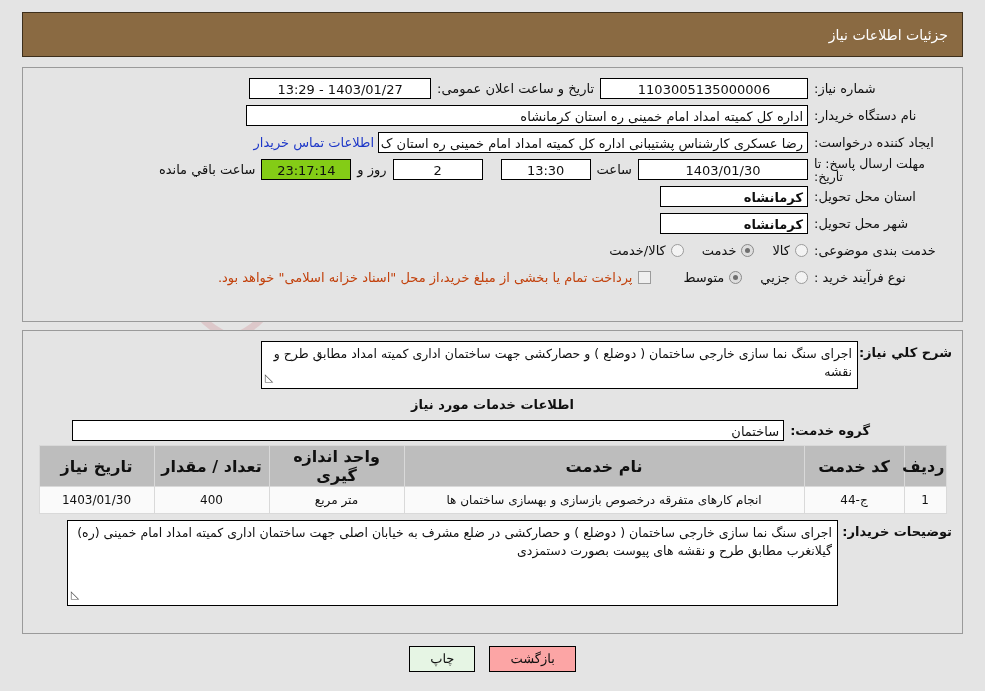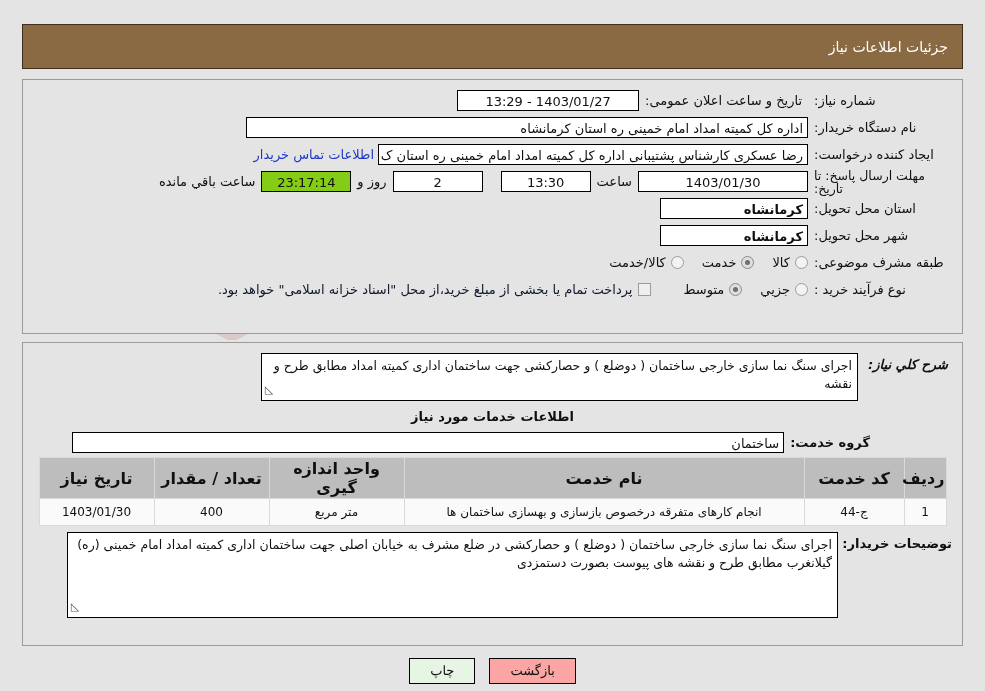--- a/index.html
+++ b/index.html
@@ -46,21 +46,21 @@
     opacity: 0.30;
   }
 
   
   .page {
     position: relative;
     z-index: 2;
     width: 985px;
     height: 691px;
     box-sizing: border-box;
-    padding: 24px 22px 0 22px;
+    padding: 12px 22px 0 22px;
   }
 
   
   .titlebar {
     height: 45px;
     background: #8a6a42;
     border: 1px solid #3d2f1c;
     box-sizing: border-box;
     display: flex;
     align-items: center;
@@ -171,21 +171,21 @@
   .radio-label { font-size: 13px; color: #101010; }
 
   .chk {
     width: 13px; height: 13px;
     border: 1px solid #9b9b9b;
     background: #efefef;
     box-sizing: border-box;
     flex: 0 0 auto;
     margin-left: 6px;
   }
-  .chk-text { font-size: 13px; color: #0f172a; white-space: nowrap; }
+  .chk-text { font-size: 13px; color: #c2410c; white-space: nowrap; }
 
   
   .ta-row { display: flex; align-items: flex-start; }
   .ta-lbl {
     font-size: 13px;
     font-weight: bold;
     color: #101010;
     white-space: nowrap;
     padding-left: 6px;
     padding-top: 4px;
@@ -286,20 +286,21 @@
 <div class="page">
 
   <div class="titlebar">
     <span class="t">جزئیات اطلاعات نیاز</span>
   </div>
 
   <div class="panel panel-top">
 
     <div class="row">
       <div class="lbl lbl-w">شماره نیاز:</div>
+      <div class="fld w-num center">1103005135000006</div>
       <div class="inline-lbl">تاریخ و ساعت اعلان عمومی:</div>
       <div class="fld w-pub center">1403/01/27 - 13:29</div>
     </div>
 
     <div class="row">
       <div class="lbl lbl-w">نام دستگاه خریدار:</div>
       <div class="fld w-org">اداره کل کمیته امداد امام خمینی  ره  استان کرمانشاه</div>
     </div>
 
     <div class="row">
@@ -324,21 +325,21 @@
       <div class="lbl lbl-w">استان محل تحویل:</div>
       <div class="fld w-city">کرمانشاه</div>
     </div>
 
     <div class="row">
       <div class="lbl lbl-w">شهر محل تحویل:</div>
       <div class="fld w-city">کرمانشاه</div>
     </div>
 
     <div class="row">
-      <div class="lbl lbl-w">طبقه مشرف موضوعی:</div>
+      <div class="lbl lbl-w">خدمت بندی موضوعی:</div>
       <div style="display:flex;align-items:center;">
         <label class="radio-wrap">
           <span class="radio"></span>
           <span class="radio-label">کالا</span>
         </label>
         <label class="radio-wrap">
           <span class="radio on"></span>
           <span class="radio-label">خدمت</span>
         </label>
         <label class="radio-wrap">
@@ -364,21 +365,21 @@
         <span class="chk"></span>
         <span class="chk-text">پرداخت تمام یا بخشی از مبلغ خرید،از محل "اسناد خزانه اسلامی" خواهد بود.</span>
       </label>
     </div>
 
   </div>
 
   <div class="panel panel-bottom">
 
     <div class="ta-row">
-      <div class="ta-lbl" style="width:88px;text-align:center;font-style:italic;">شرح کلي نیاز:</div>
+      <div class="ta-lbl" style="width:88px;text-align:center;">شرح کلي نیاز:</div>
       <div class="ta ta-desc">
         <span>اجرای سنگ نما سازی خارجی ساختمان ( دوضلع ) و حصارکشی جهت ساختمان اداری کمیته امداد  مطابق طرح و نقشه</span>
         <span class="grip">◿</span>
       </div>
     </div>
 
     <div class="section-head" style="margin-right:0;text-align:center;">اطلاعات خدمات مورد نیاز</div>
 
     <div class="row" style="justify-content:flex-start;padding-right:82px;">
       <div class="ta-lbl" style="padding-top:0;">گروه خدمت:</div>

